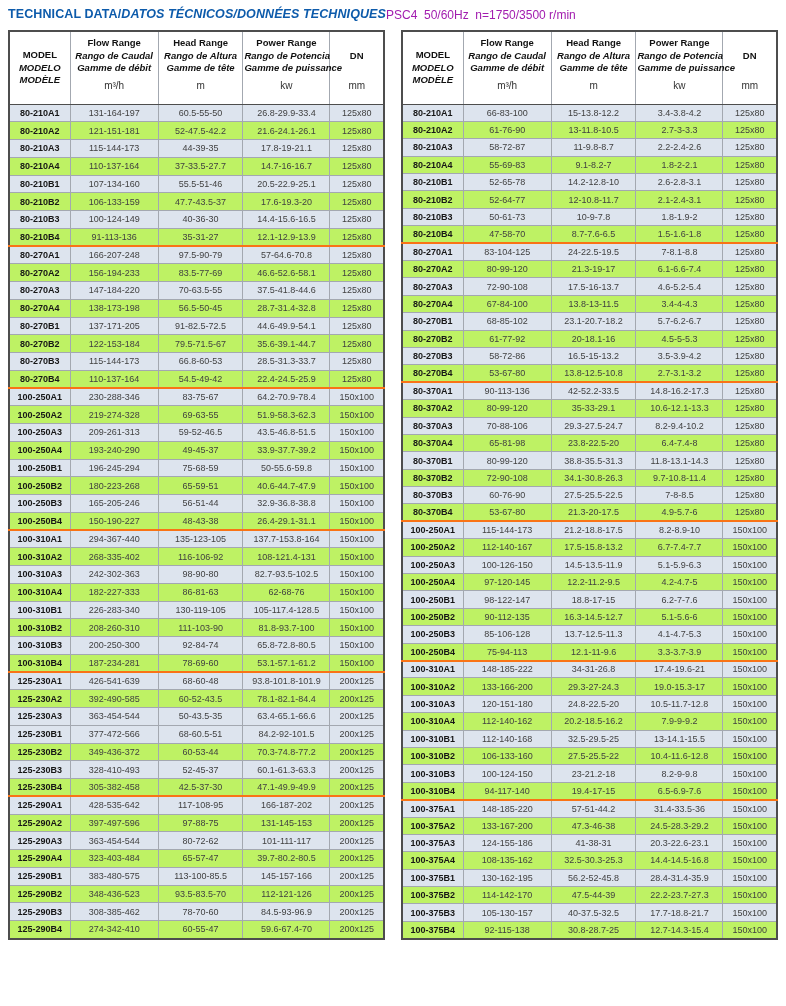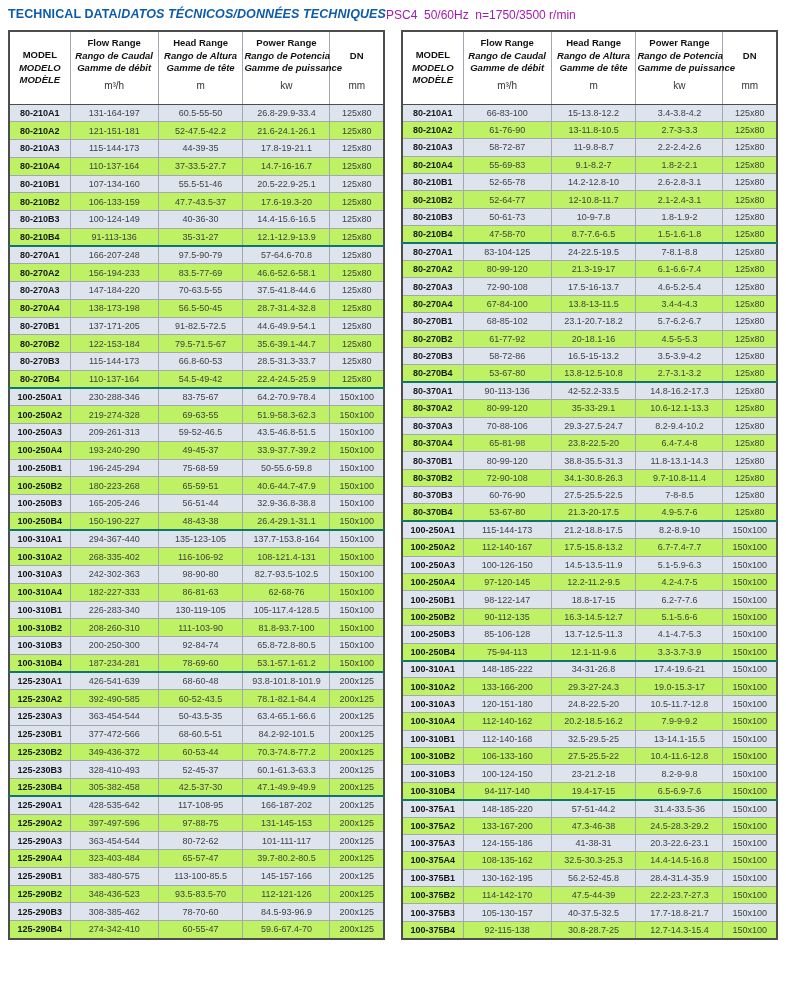--- a/index.html
+++ b/index.html
@@ -49,21 +49,21 @@
     height: 17.4px;
     padding: 0;
     font-size: 9px;
     color: #414141;
     text-align: center;
     vertical-align: middle;
     white-space: nowrap;
   }
   td.model { font-weight: bold; color: #161616; }
   tr.tint td { background: #dde4ee; }
-  tr.group-start td { border-top: 2px solid #0f766e; }
+  tr.group-start td { border-top: 2px solid #f97316; }
 </style>
 </head>
 <body>
 
 <div class="page">
   <div class="page-header">
     <div class="title"><span>TECHNICAL DATA/</span><span class="t-italic">DATOS TÉCNICOS/DONNÉES TECHNIQUES</span></div>
     <div class="spec">PSC4  50/60Hz  n=1750/3500 r/min</div>
   </div>
 

